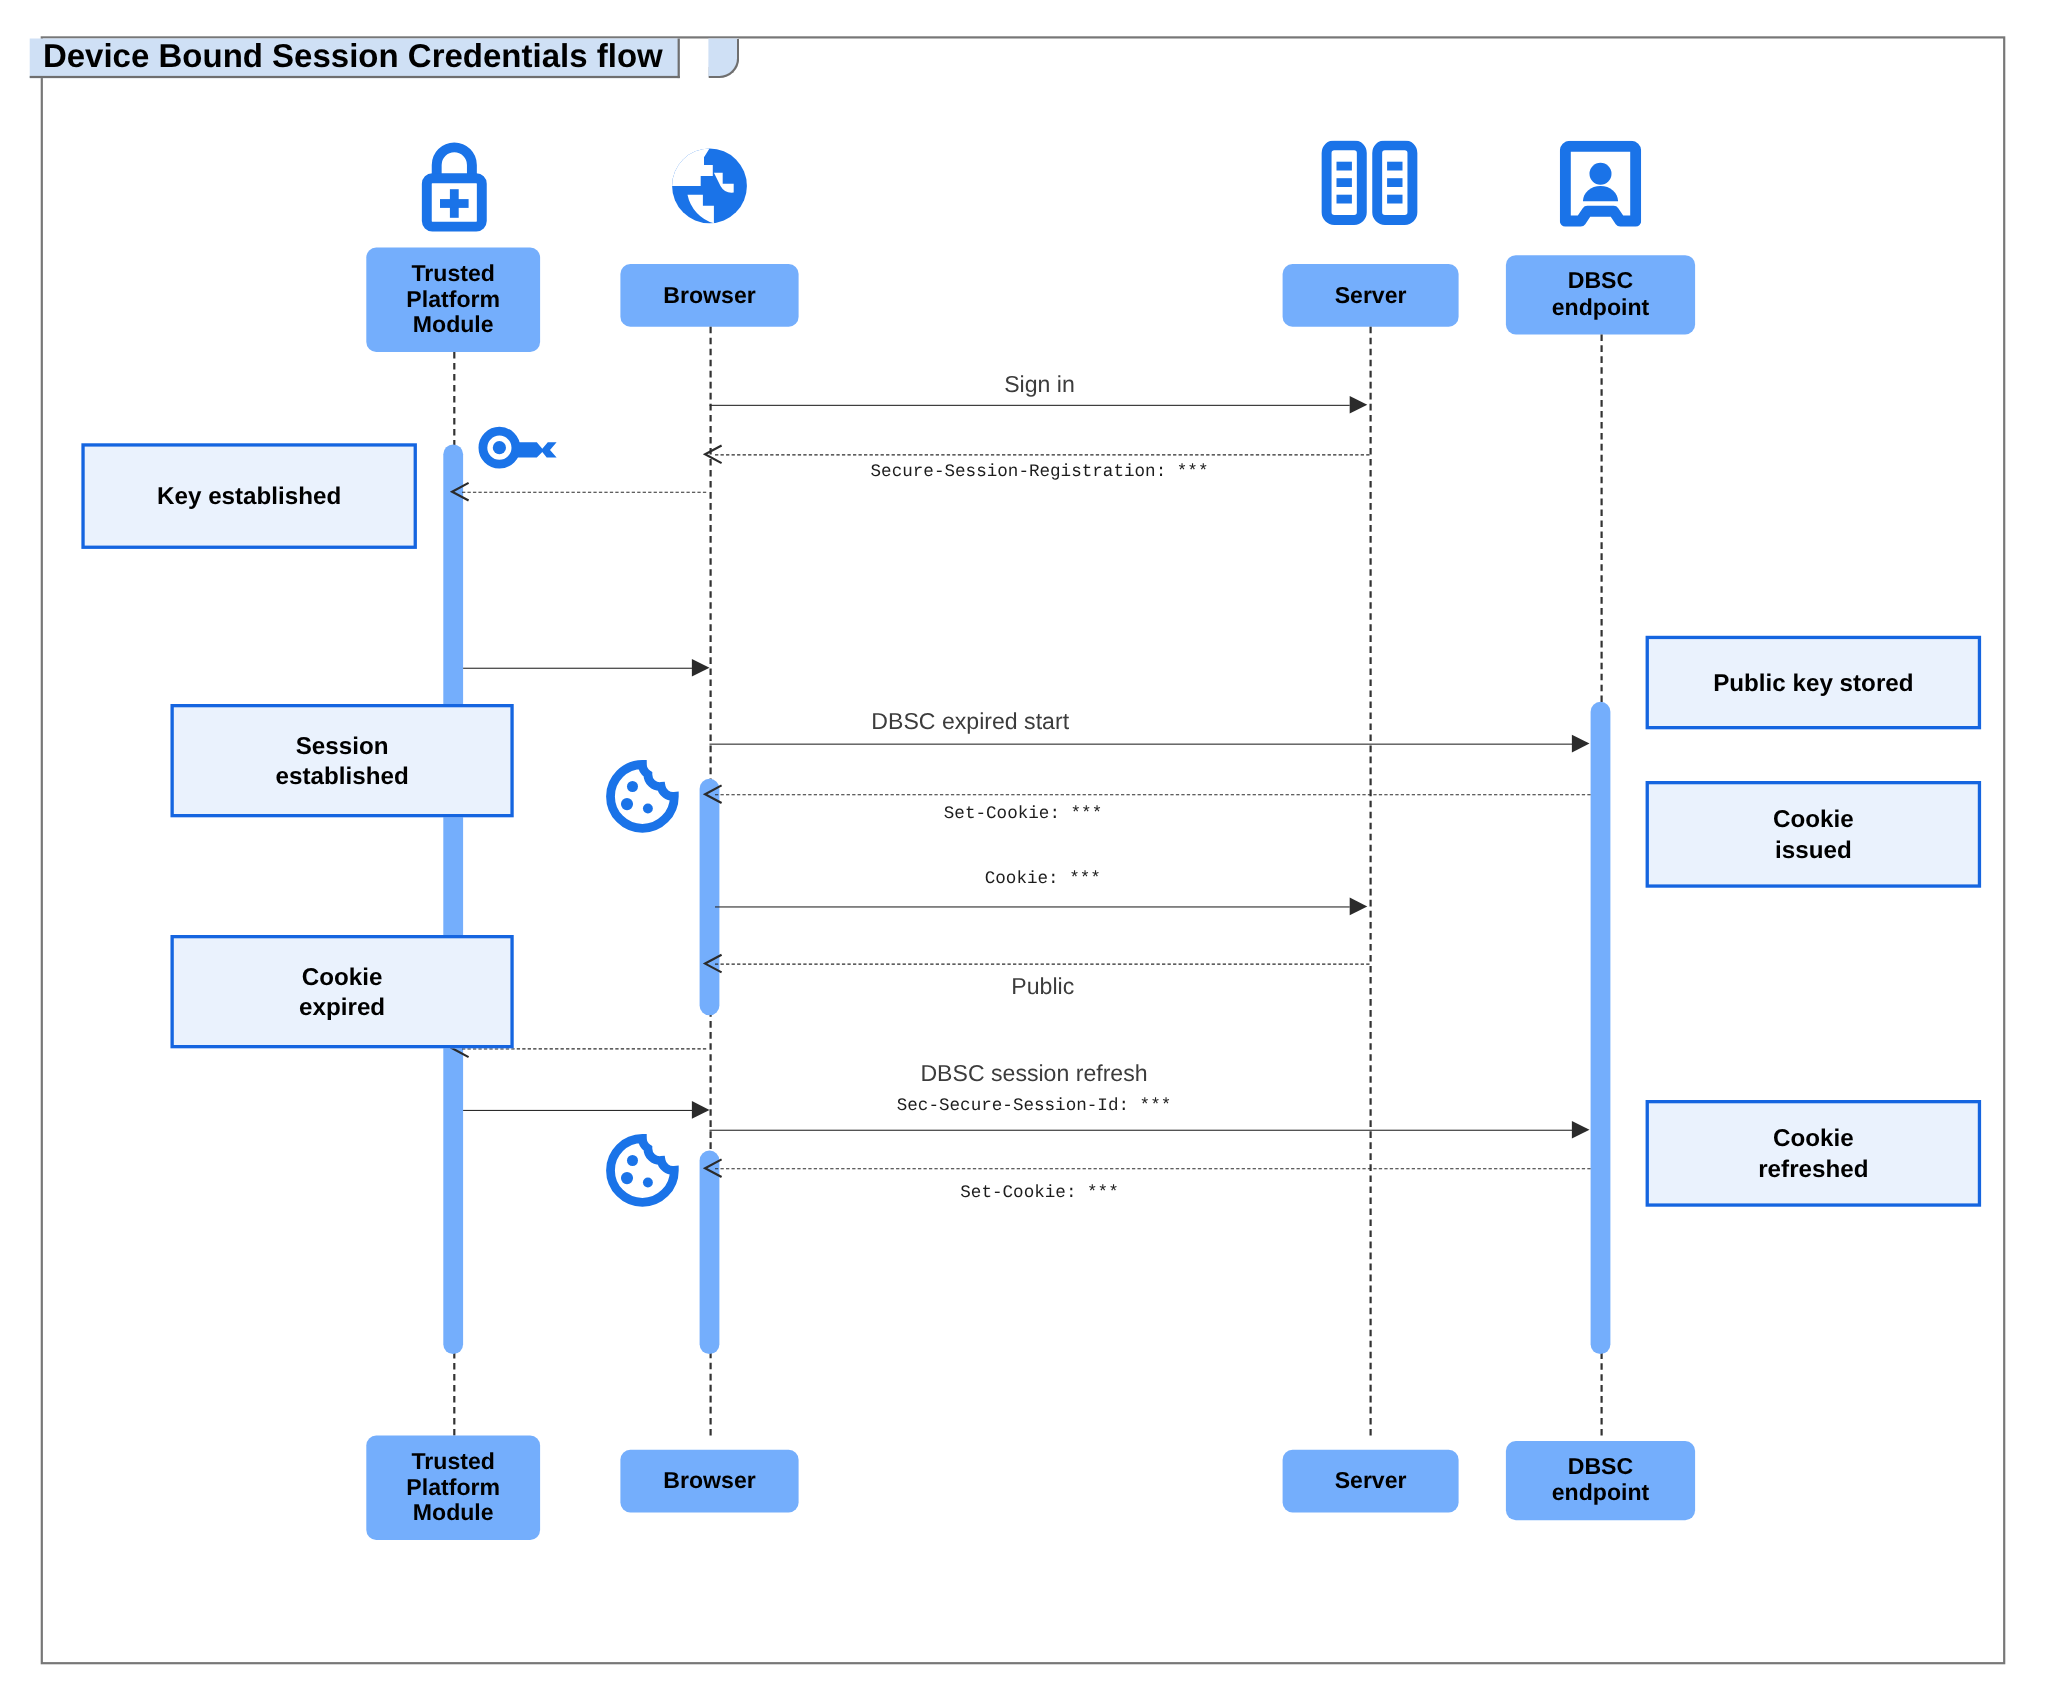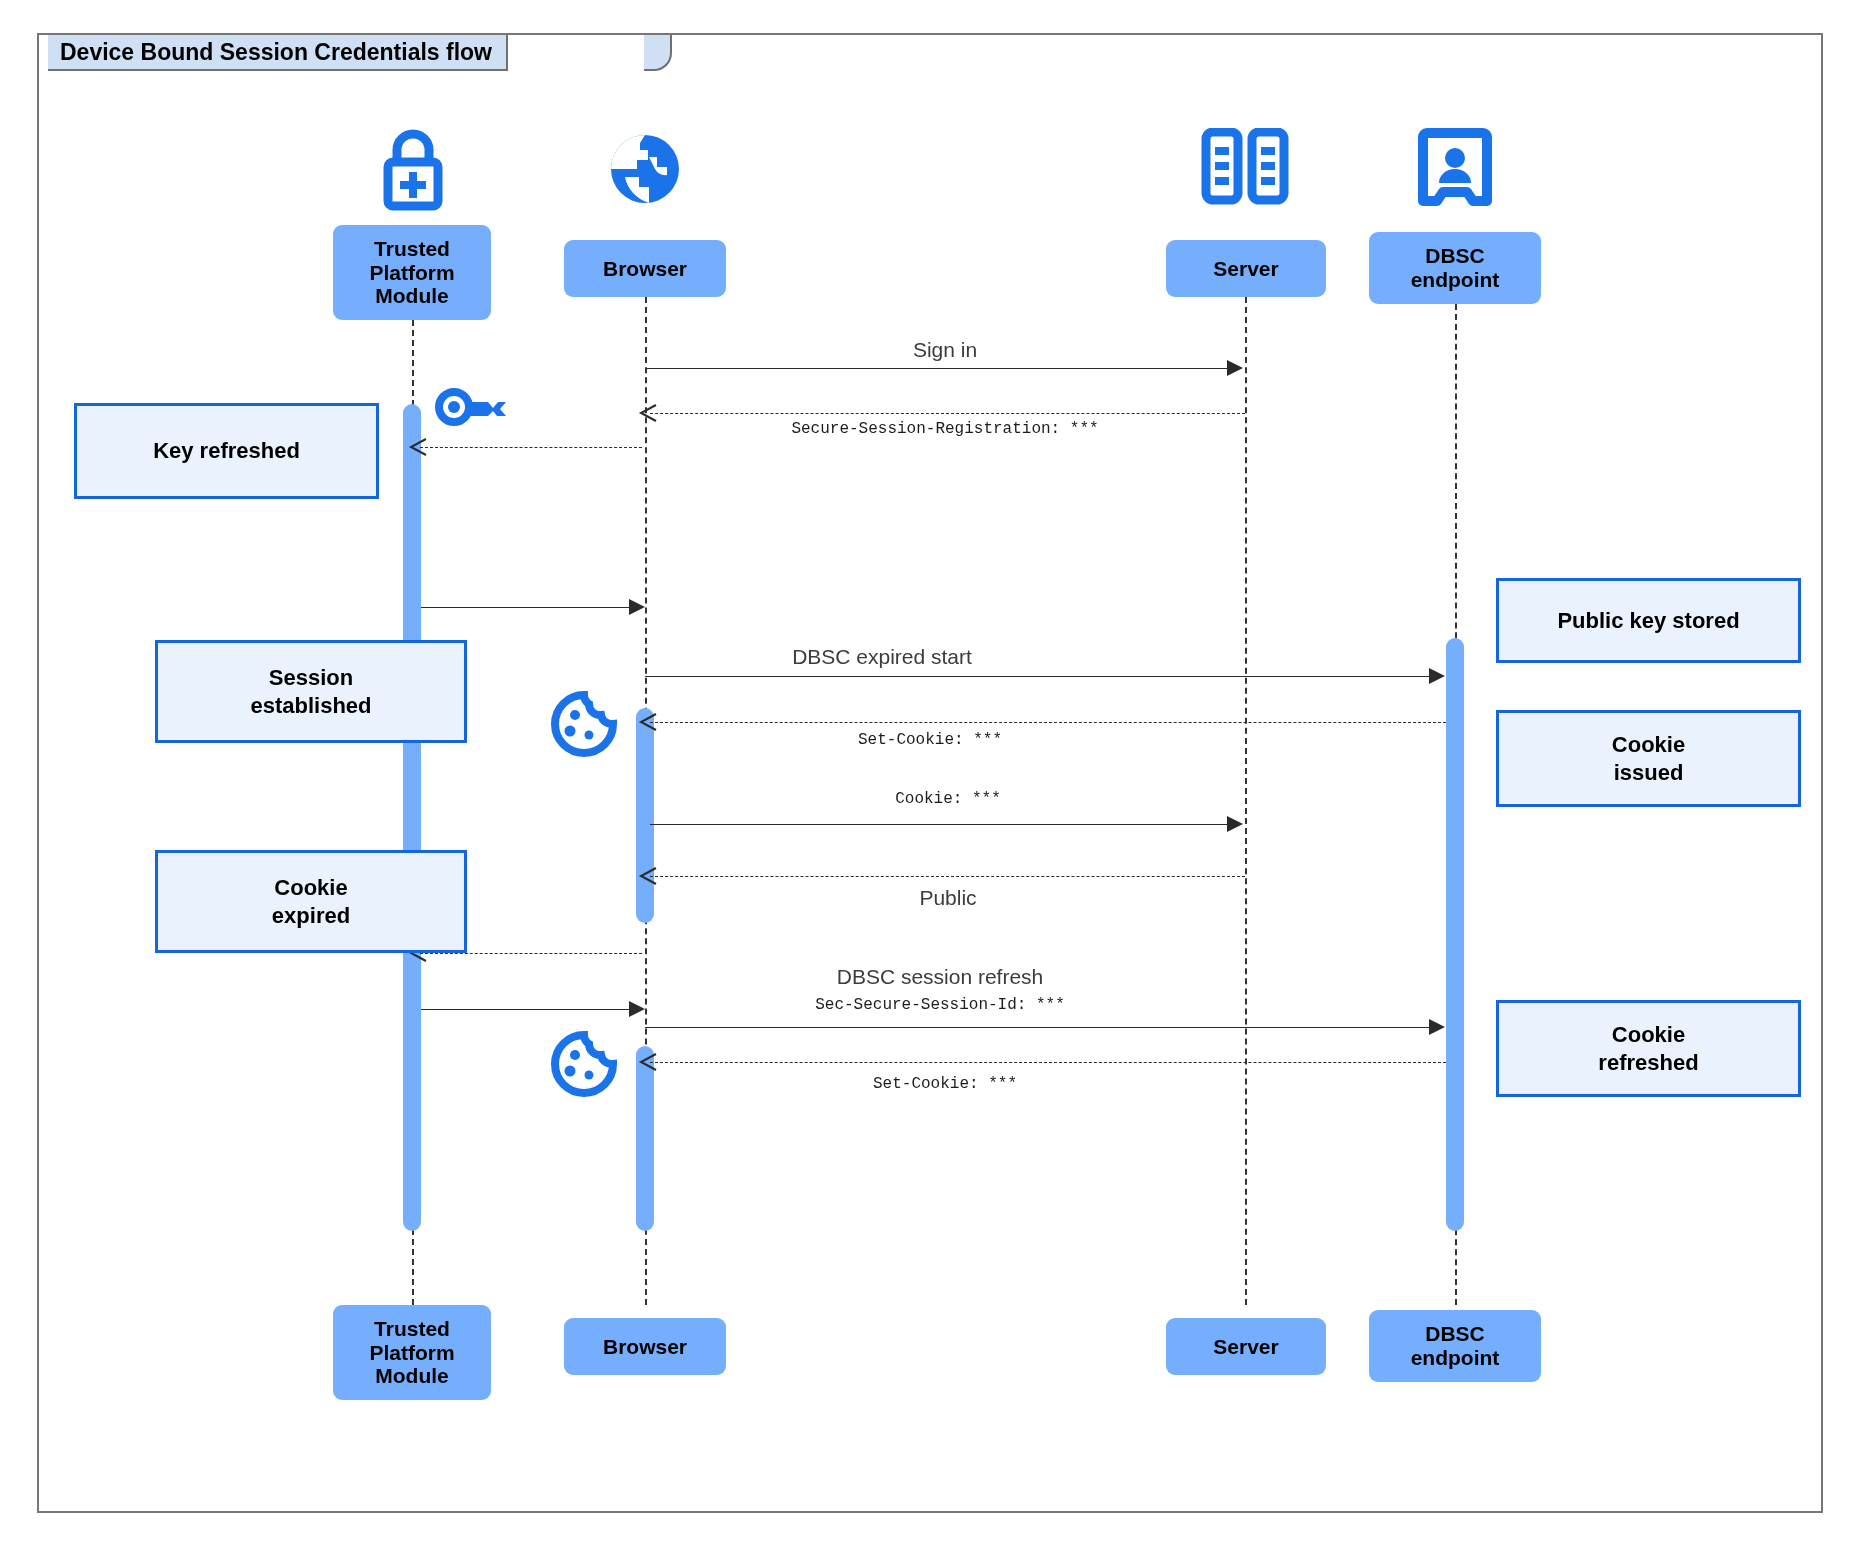--- a/index.html
+++ b/index.html
@@ -2,24 +2,24 @@
 <html><head>
 <meta charset="utf-8">
 <style>
   html,body{margin:0;padding:0;background:#ffffff;}
   body{font-family:"Liberation Sans",sans-serif;}
   #stage{position:relative;width:1859px;height:1546px;background:#ffffff;overflow:hidden;}
 
   
   .frame{position:absolute;left:37px;top:33px;width:1786px;height:1480px;
          border:2px solid #777777;background:#ffffff;box-sizing:border-box;}
-  .frame-title{position:absolute;left:48px;top:35px;height:36px;
+  .frame-title{position:absolute;left:27px;top:35px;height:36px;
          background:#cfe0f5;border:2px solid #6f6f6f;border-top:none;border-left:none;
          box-sizing:border-box;display:flex;align-items:center;padding:0 14px 0 12px;
-         font-size:23px;font-weight:bold;color:#000;white-space:nowrap;}
+         font-size:30px;font-weight:bold;color:#000;white-space:nowrap;}
   .frame-title-notch{position:absolute;left:644px;top:35px;width:28px;height:36px;
          background:#cfe0f5;border-right:2px solid #6f6f6f;border-bottom:2px solid #6f6f6f;
          box-sizing:border-box;border-bottom-right-radius:18px;}
 
   
   .plabel{position:absolute;background:#74aefc;border-radius:9px;color:#000;
           font-weight:bold;font-size:21px;display:flex;align-items:center;
           justify-content:center;text-align:center;line-height:1.12;box-sizing:border-box;}
   .picon{position:absolute;}
 
@@ -192,21 +192,21 @@
     </svg>
   </div>
 
   <div class="msgline dashed" style="left:650px;top:1062px;width:796px;"></div>
   <svg class="arrowopen" style="left:638px;top:1052px;" viewBox="0 0 20 20">
     <path d="M18 2 L3 10 L18 18" fill="none" stroke="#2b2b2b" stroke-width="2"></path>
   </svg>
   <div class="mlabel ctr mono" style="left:945px;top:1075px;">Set-Cookie: ***</div>
 
   <div class="note" style="left:74px;top:403px;width:305px;height:96px;">
-    <span>Key refreshed</span>
+    <span>Key established</span>
   </div>
 
   <div class="note" style="left:155px;top:640px;width:312px;height:103px;">
     <span>Session<br>established</span>
   </div>
 
   <div class="note" style="left:155px;top:850px;width:312px;height:103px;">
     <span>Cookie<br>expired</span>
   </div>
 

